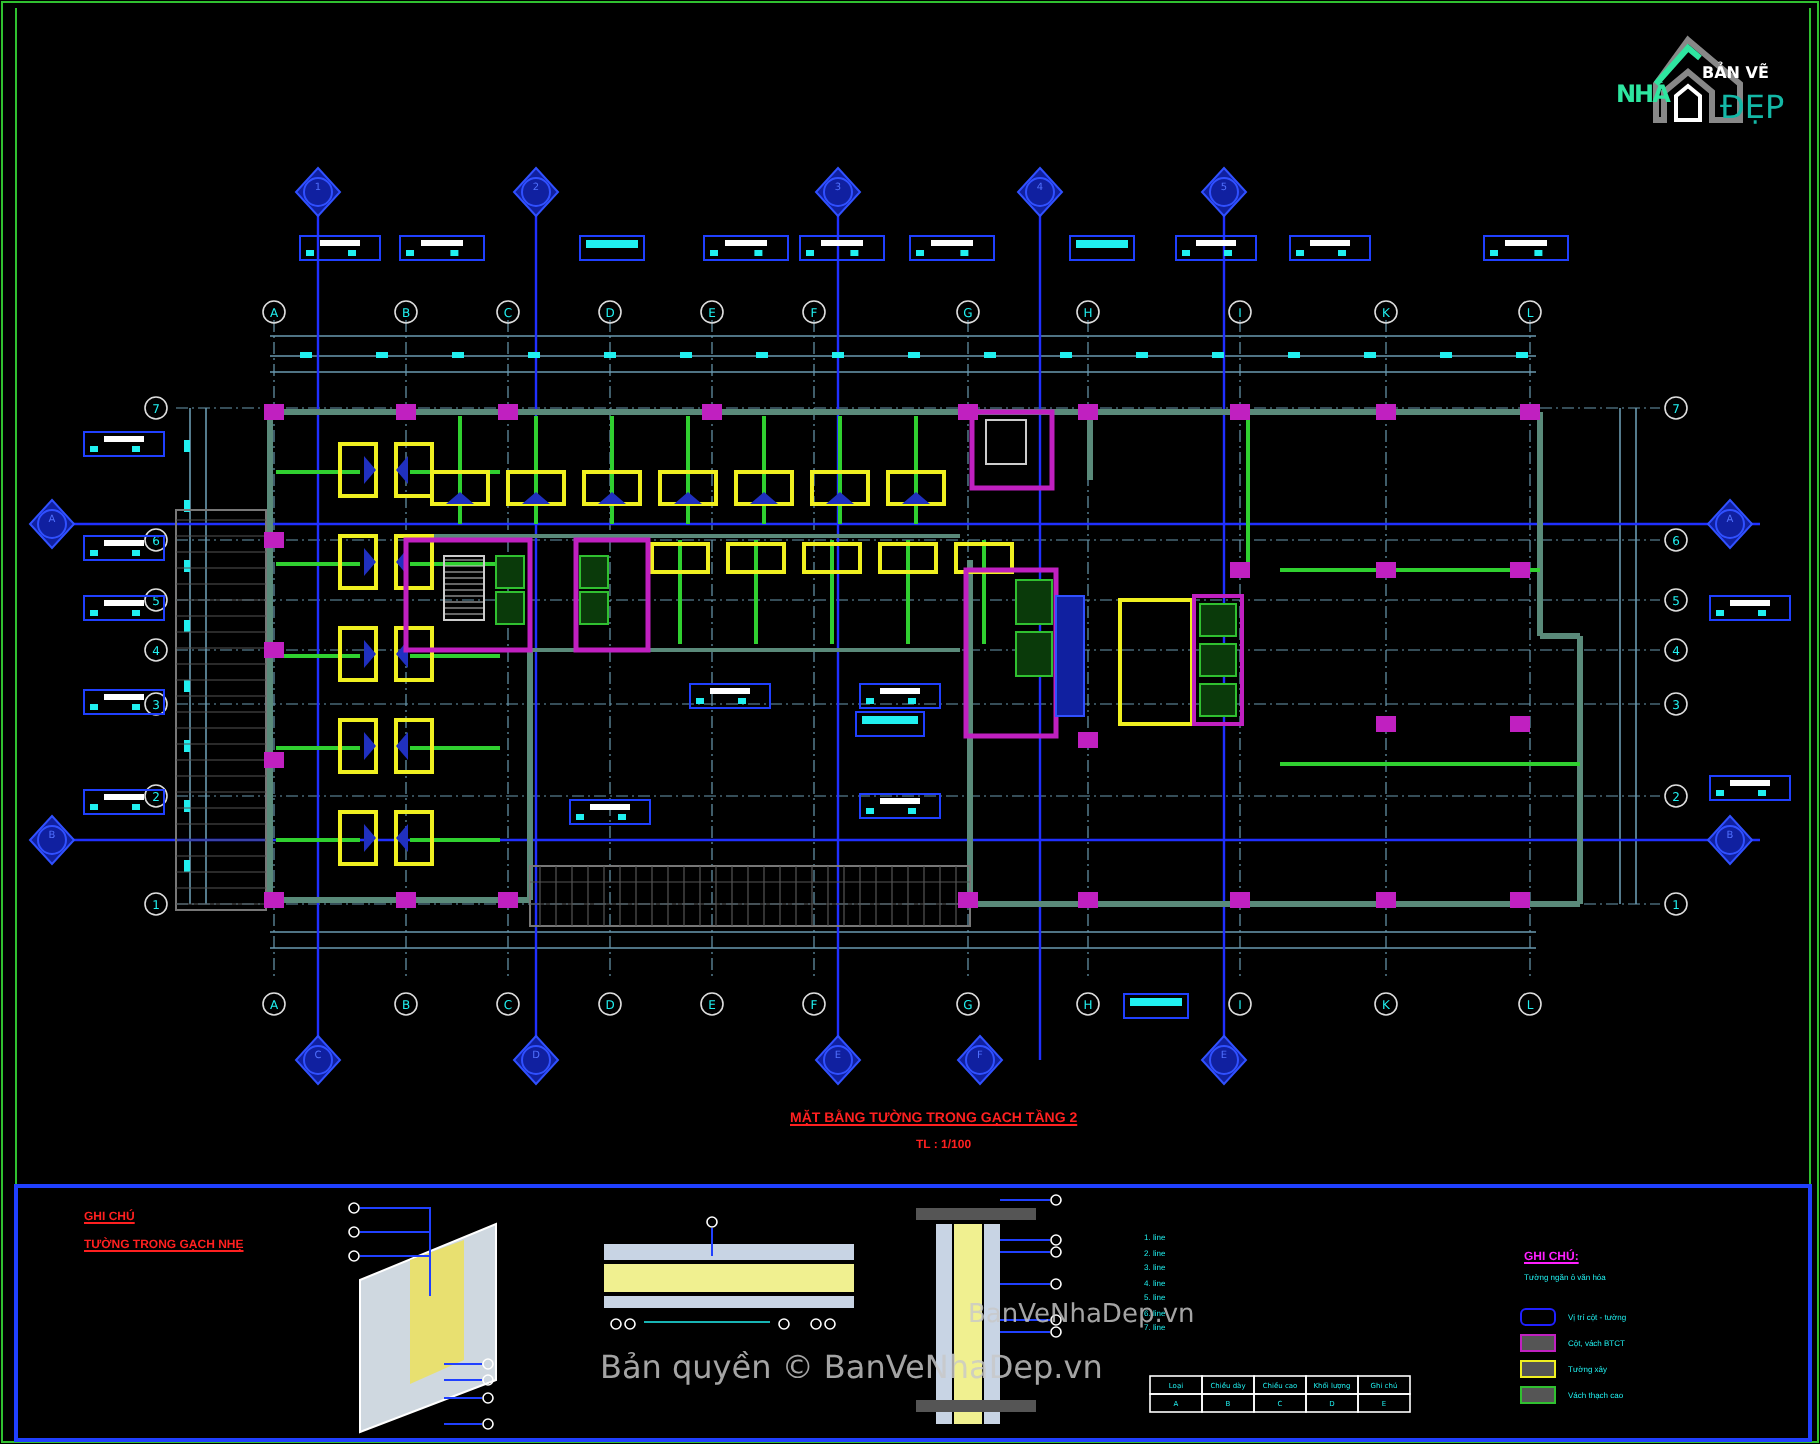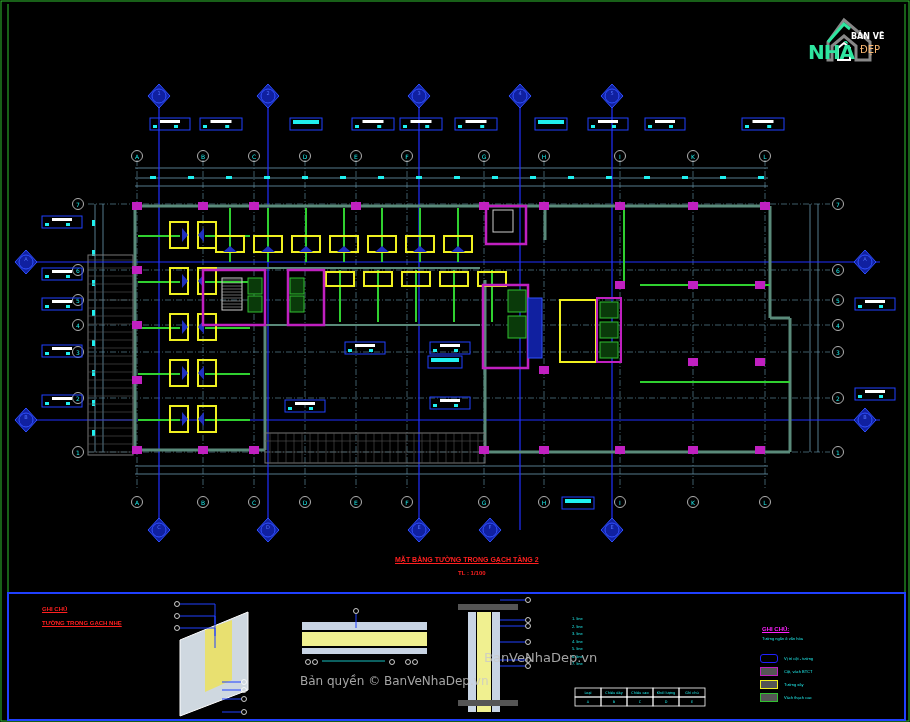--- a/index.html
+++ b/index.html
@@ -1,23 +1,23 @@
 <!DOCTYPE html>
 <html><head>
 <meta charset="utf-8">
 <style>
   html, body { margin:0; padding:0; background:#000; }
   body { width:910px; height:722px; overflow:hidden; position:relative; font-family:"DejaVu Sans", sans-serif; }
   #canvas { position:absolute; left:0; top:0; width:910px; height:722px; }
   .logo { position:absolute; right:14px; top:10px; width:96px; height:54px; }
   .logo .t1 { position:absolute; left:10px; top:22px; font-size:8px; font-weight:bold; color:#fff; font-family:"DejaVu Sans", sans-serif;margin-left:41px; }
-  .logo .t2 { position:absolute; left:8px; top:30px; font-size:20px; font-weight:bold; color:#2ee6a0; font-family:"DejaVu Sans", sans-serif; letter-spacing:-1px; }
-  .logo .t3 { position:absolute; left:60px; top:34px; font-size:10px; color:#fdba74; font-family:"DejaVu Sans", sans-serif; }
+  .logo .t2 { position:absolute; left:8px; top:30px; font-size:12px; font-weight:bold; color:#2ee6a0; font-family:"DejaVu Sans", sans-serif; letter-spacing:-1px; }
+  .logo .t3 { position:absolute; left:60px; top:34px; font-size:16px; color:#14b8a6; font-family:"DejaVu Sans", sans-serif; }
   .wm1 { position:absolute; left:484px; top:650px; color:rgba(200,200,200,0.82); font-size:13px; font-family:"DejaVu Sans", sans-serif; }
-  .wm2 { position:absolute; left:300px; top:674px; color:rgba(200,200,200,0.82); font-size:12px; font-family:"DejaVu Sans", sans-serif; }
+  .wm2 { position:absolute; left:300px; top:674px; color:rgba(200,200,200,0.82); font-size:16px; font-family:"DejaVu Sans", sans-serif; }
   .title { position:absolute; left:395px; top:556px; color:#ff2020; font-size:7px; font-weight:bold; text-decoration:underline; font-family:"Liberation Sans", sans-serif; }
   .scale { position:absolute; left:458px; top:570px; color:#ff2020; font-size:6px; font-weight:bold; font-family:"Liberation Sans", sans-serif; }
   .nt1 { position:absolute; left:42px; top:606px; color:#ff2020; font-size:6px; font-weight:bold; text-decoration:underline; font-family:"Liberation Sans", sans-serif; }
   .nt2 { position:absolute; left:42px; top:620px; color:#ff2020; font-size:6px; font-weight:bold; text-decoration:underline; font-family:"Liberation Sans", sans-serif; }
   .legend-h { position:absolute; left:762px; top:626px; color:#ff20ff; font-size:6px; font-weight:bold; text-decoration:underline; font-family:"Liberation Sans", sans-serif; }
   .legend-item { position:absolute; left:784px; color:#20f0f0; font-size:4px; font-family:"Liberation Sans", sans-serif; }
   .notes-line { position:absolute; left:572px; color:#20f0f0; font-size:4px; font-family:"Liberation Sans", sans-serif; }
 </style>
 </head>
 <body>

